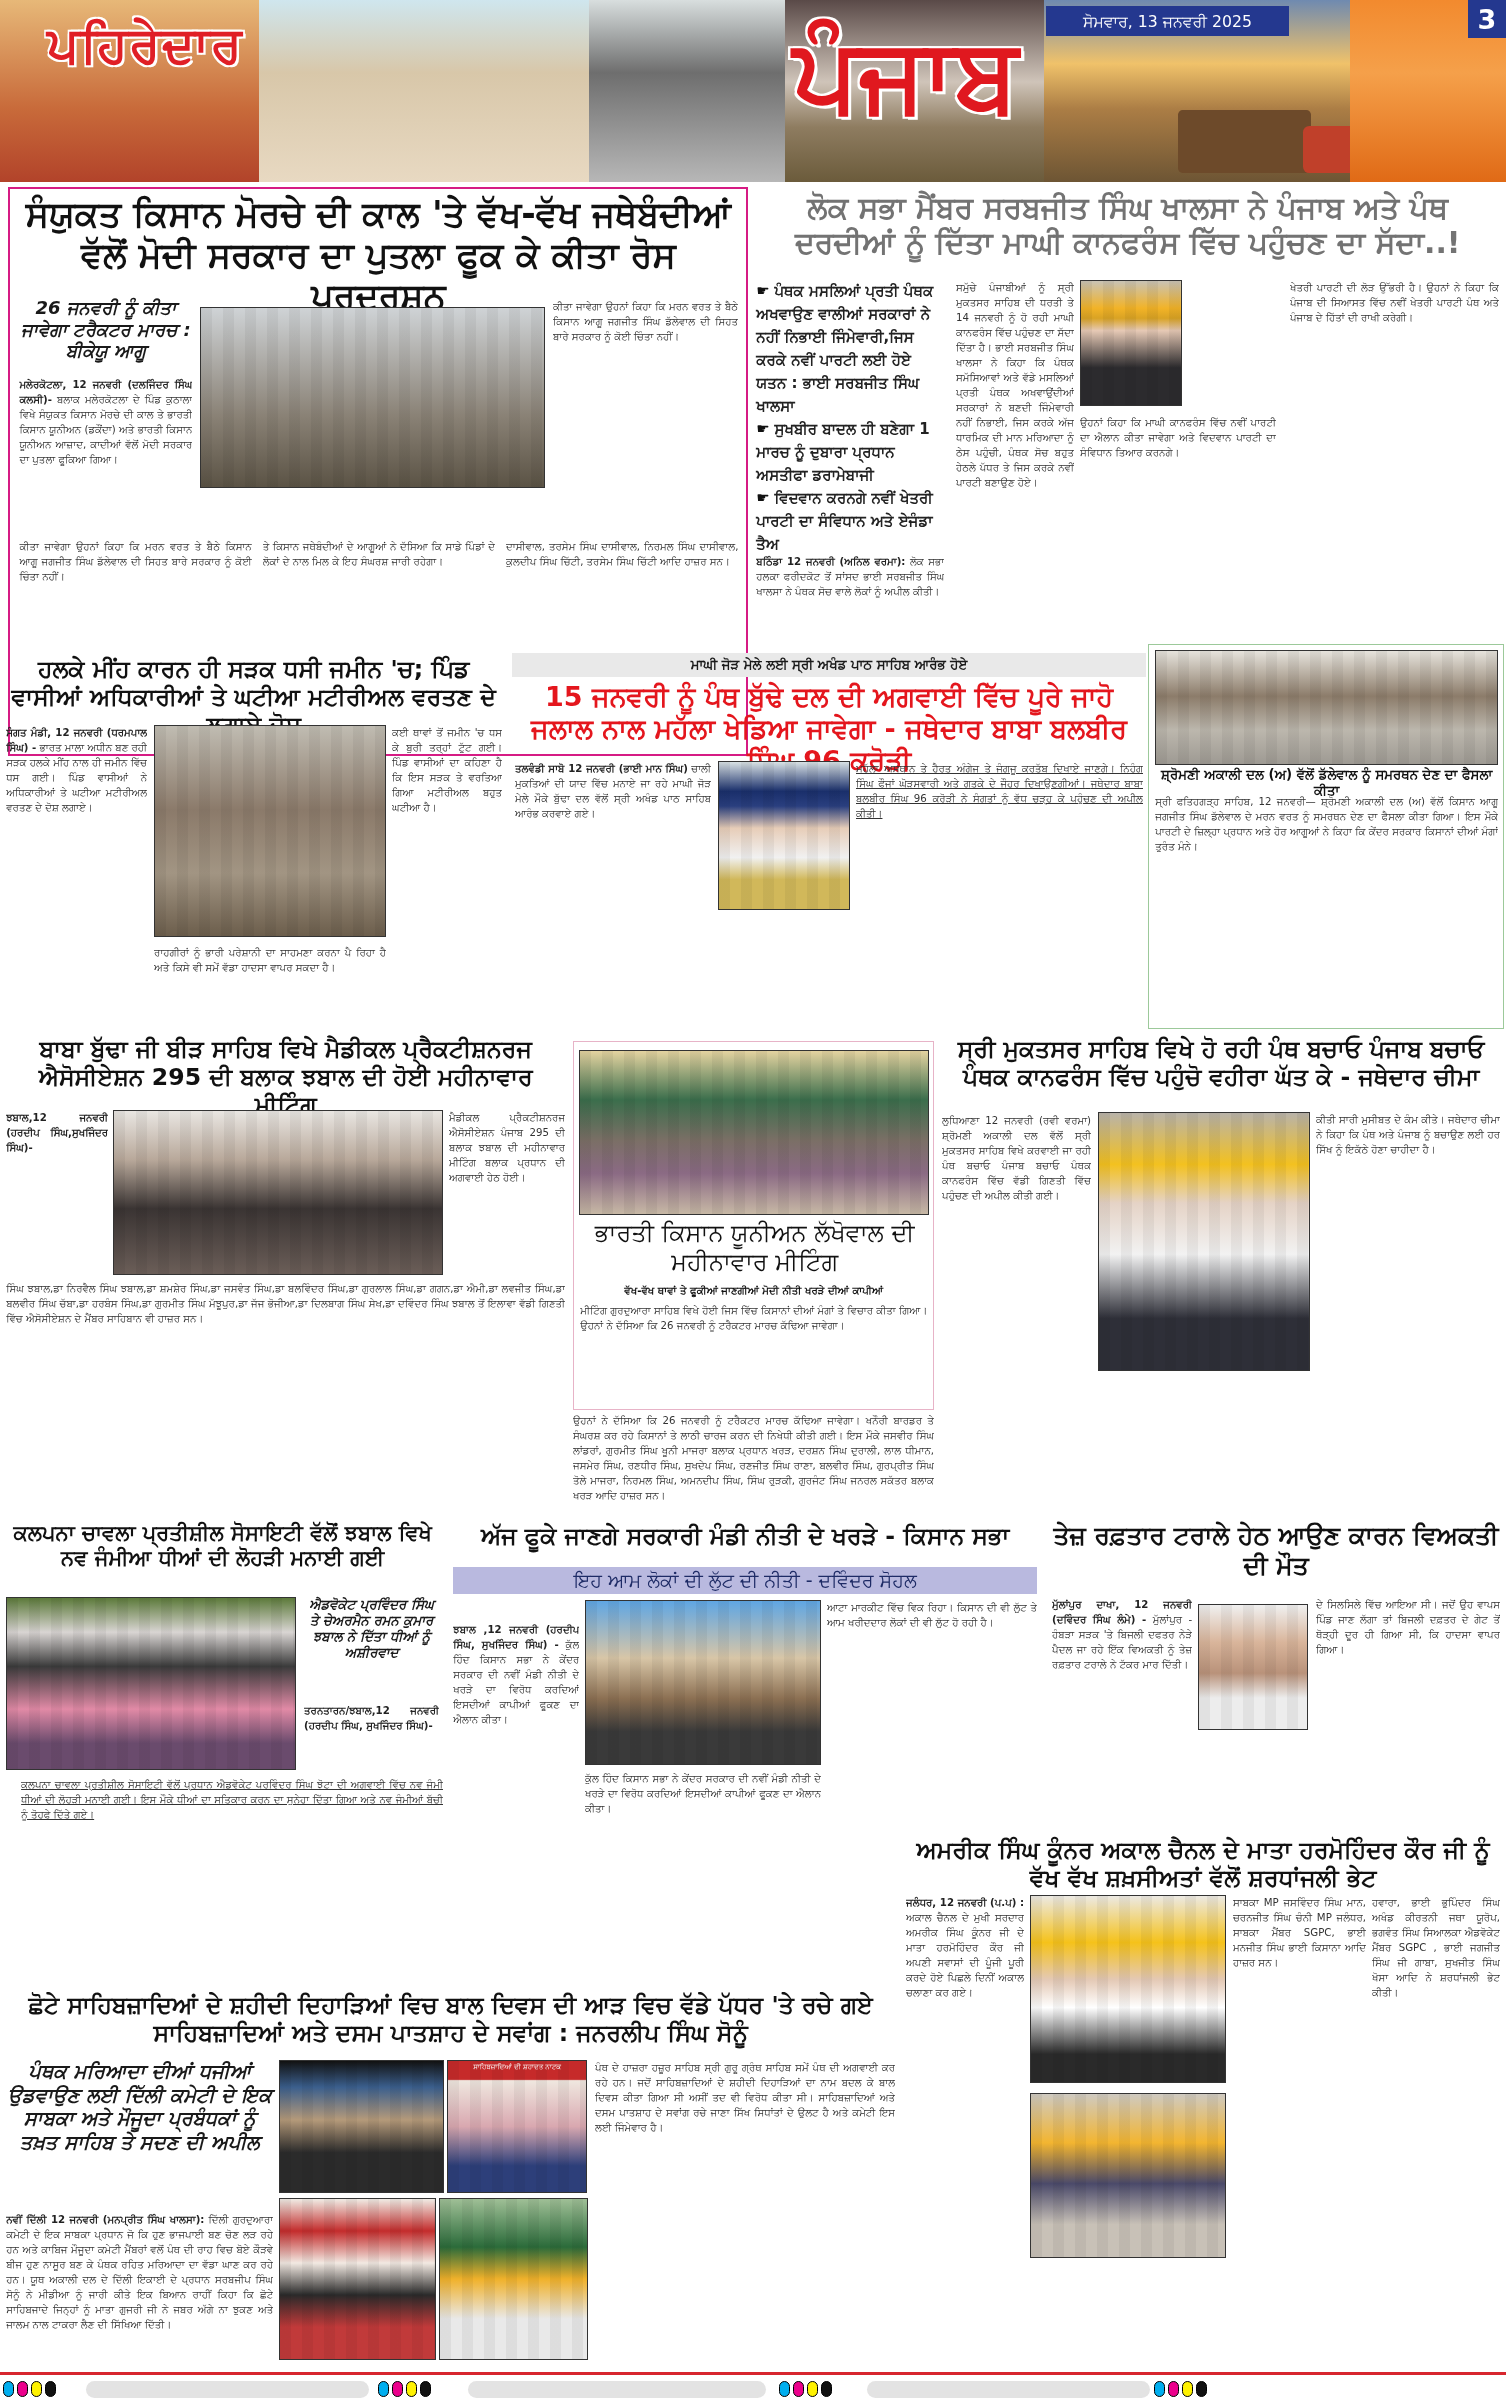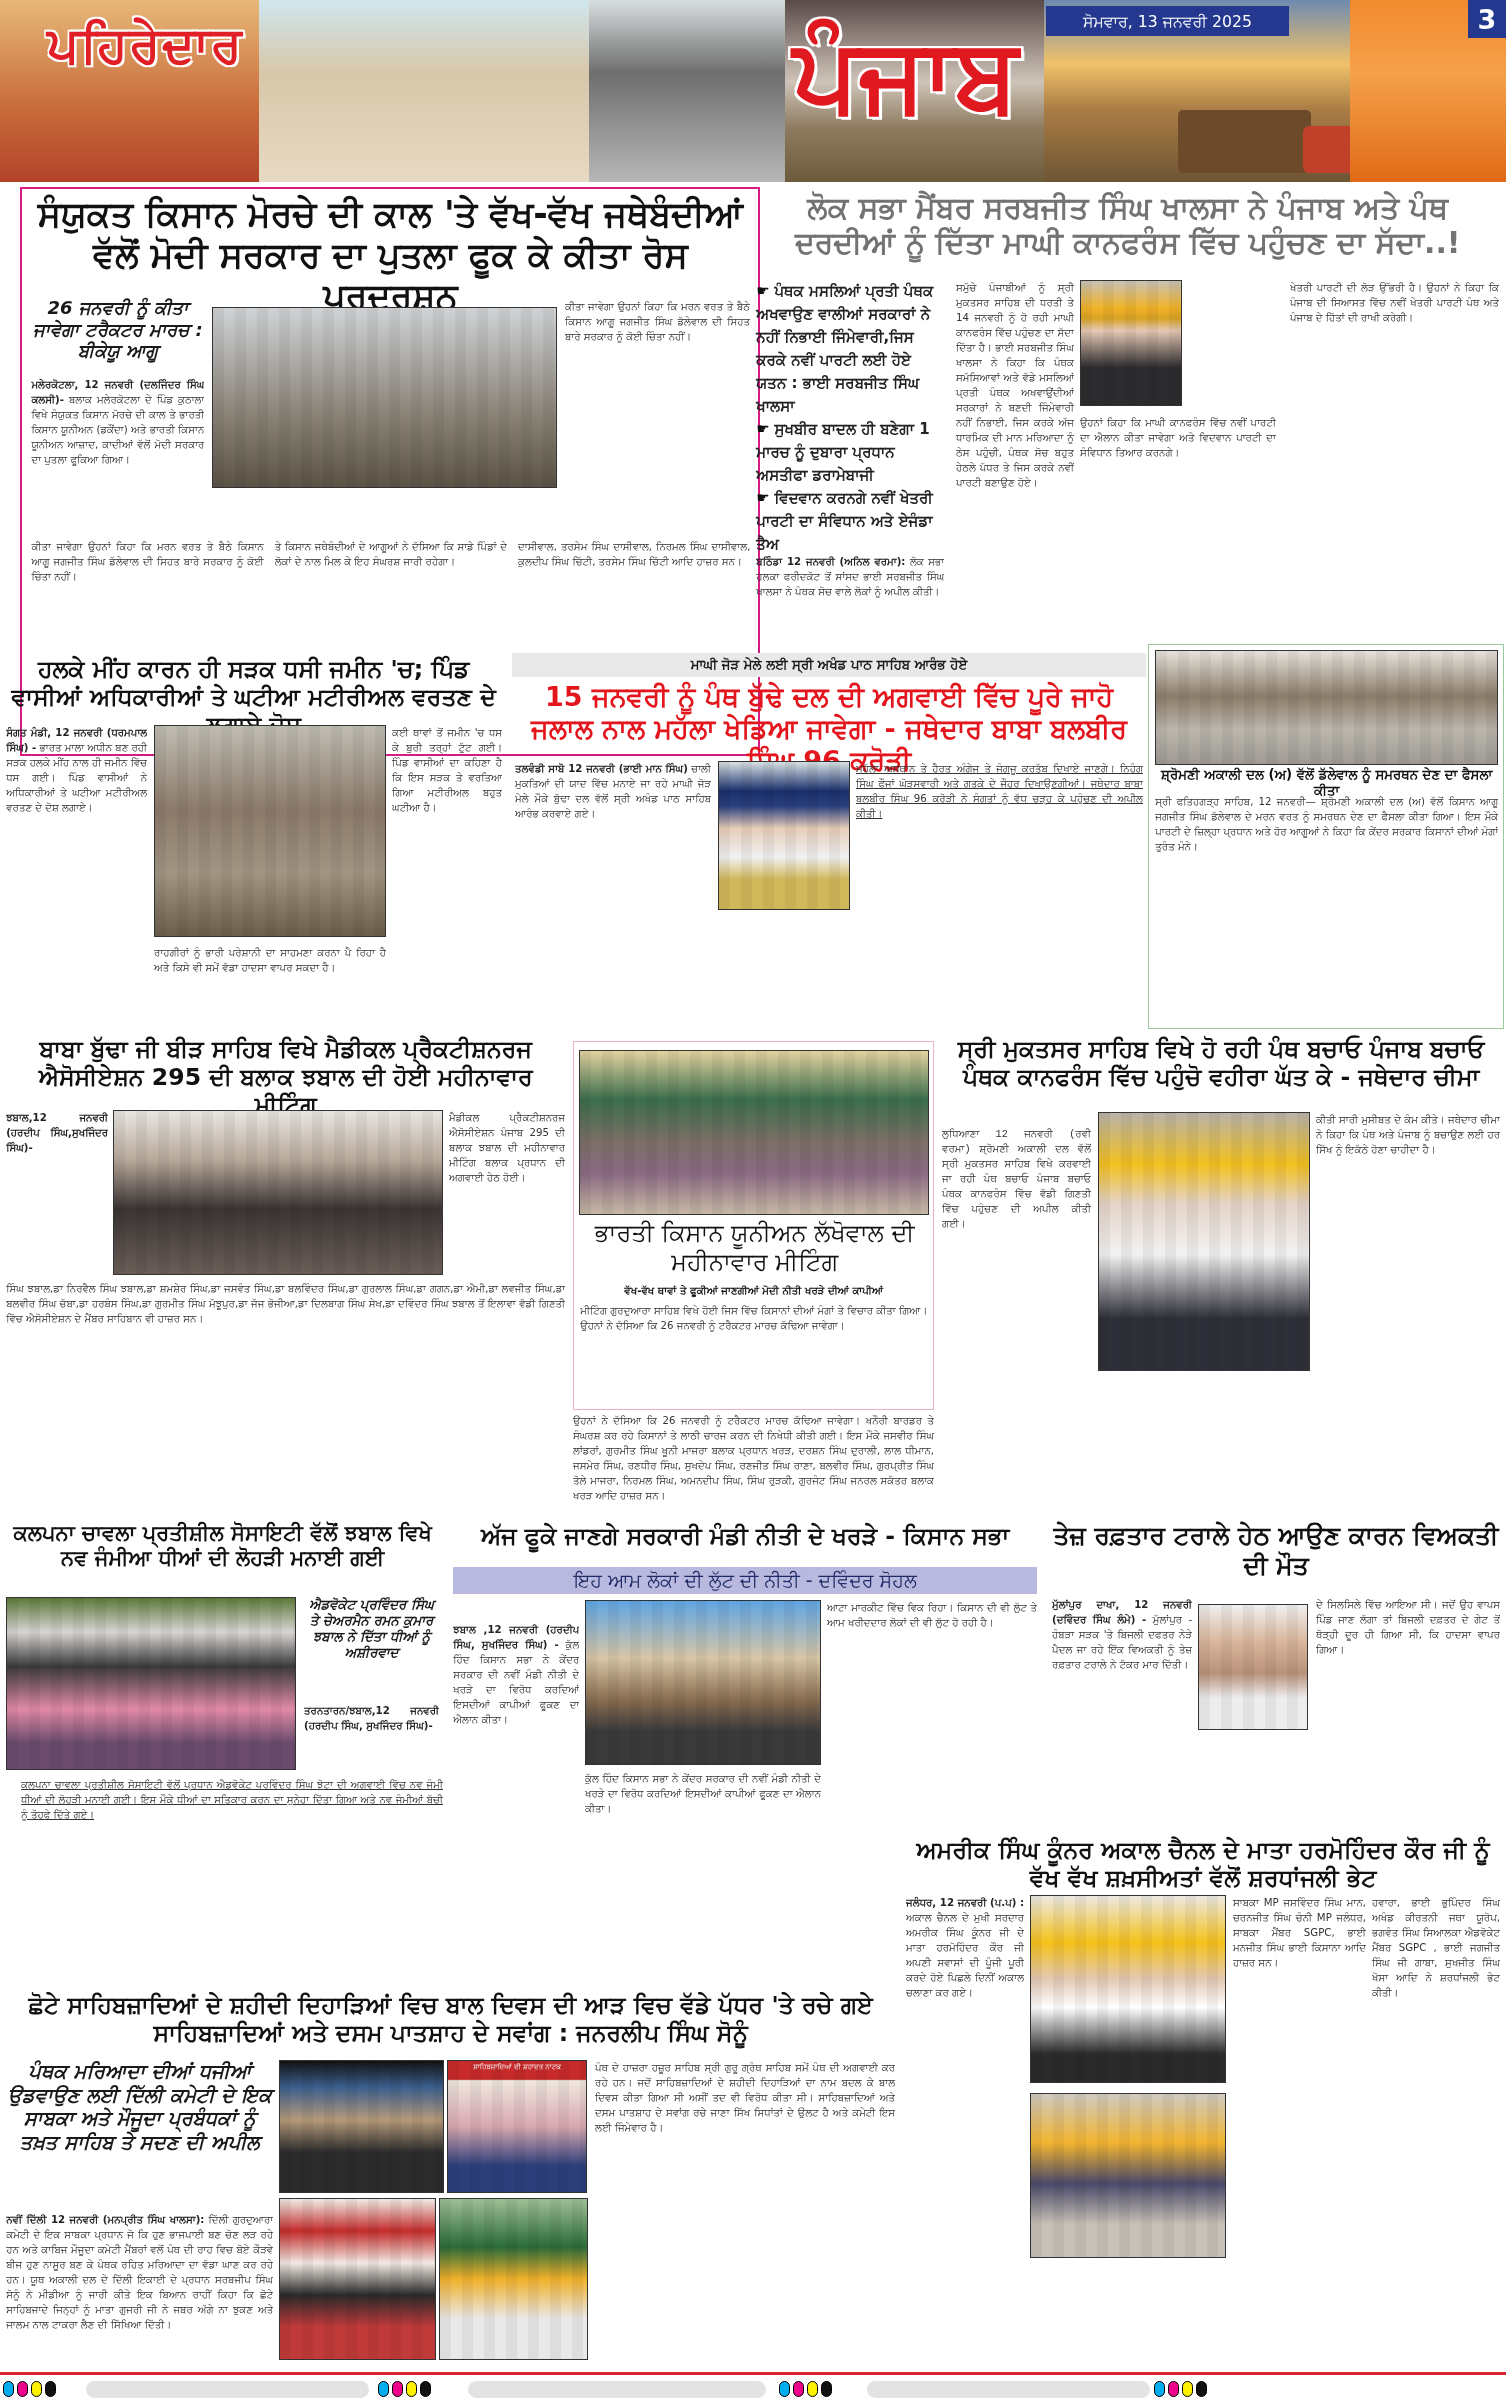--- a/index.html
+++ b/index.html
@@ -64,21 +64,21 @@
   <div class="mh-art d"></div>
   <div class="mh-art e"></div>
   <div class="tractor"></div>
   <div class="mh-art f"></div>
   <div class="logo-left">ਪਹਿਰੇਦਾਰ</div>
   <div class="logo-right">ਪੰਜਾਬ</div>
   <div class="date-box">ਸੋਮਵਾਰ, 13 ਜਨਵਰੀ 2025</div>
   <div class="page-no">3</div>
 </header>
 
-<section class="art bordered-pink" style="left:20px;top:187px;width:740px;height:569px;">
+<section class="art bordered-pink" style="left:8px;top:187px;width:740px;height:569px;">
   <h1 class="hl" style="position:absolute;left:7.9px;top:4.7px;width:721px;font-size:35px;">ਸੰਯੁਕਤ ਕਿਸਾਨ ਮੋਰਚੇ ਦੀ ਕਾਲ 'ਤੇ ਵੱਖ-ਵੱਖ ਜਥੇਬੰਦੀਆਂ ਵੱਲੋਂ ਮੋਦੀ ਸਰਕਾਰ ਦਾ ਪੁਤਲਾ ਫੂਕ ਕੇ ਕੀਤਾ ਰੋਸ ਪ੍ਰਦਰਸ਼ਨ</h1>
   <div class="sub" style="position:absolute;left:9.4px;top:108px;width:173px;font-size:18px;">26 ਜਨਵਰੀ ਨੂੰ ਕੀਤਾ ਜਾਵੇਗਾ ਟਰੈਕਟਰ ਮਾਰਚ : ਬੀਕੇਯੂ ਆਗੂ</div>
   <div class="col" style="position:absolute;left:9.4px;top:188px;width:173px;height:157px;">
     <span class="dl">ਮਲੇਰਕੋਟਲਾ, 12 ਜਨਵਰੀ (ਦਲਜਿੰਦਰ ਸਿੰਘ ਕਲਸੀ)-</span>
     <span>ਬਲਾਕ ਮਲੇਰਕੋਟਲਾ ਦੇ ਪਿੰਡ ਕੁਠਾਲਾ ਵਿਖੇ ਸੰਯੁਕਤ ਕਿਸਾਨ ਮੋਰਚੇ ਦੀ ਕਾਲ ਤੇ ਭਾਰਤੀ ਕਿਸਾਨ ਯੂਨੀਅਨ (ਡਕੌਂਦਾ) ਅਤੇ ਭਾਰਤੀ ਕਿਸਾਨ ਯੂਨੀਅਨ ਆਜ਼ਾਦ, ਕਾਦੀਆਂ ਵੱਲੋਂ ਮੋਦੀ ਸਰਕਾਰ ਦਾ ਪੁਤਲਾ ਫੂਕਿਆ ਗਿਆ।</span>
   </div>
   <div class="photo" style="left:190px;top:118px;width:345px;height:181px;background:linear-gradient(180deg,#cfd3d6,#8a8276 60%,#5b5345);"></div>
   <div class="cols" style="left:9.4px;top:350px;width:719px;height:102px;">
     <p class="col">ਕੀਤਾ ਜਾਵੇਗਾ ਉਹਨਾਂ ਕਿਹਾ ਕਿ ਮਰਨ ਵਰਤ ਤੇ ਬੈਠੇ ਕਿਸਾਨ ਆਗੂ ਜਗਜੀਤ ਸਿੰਘ ਡੱਲੇਵਾਲ ਦੀ ਸਿਹਤ ਬਾਰੇ ਸਰਕਾਰ ਨੂੰ ਕੋਈ ਚਿੰਤਾ ਨਹੀਂ।</p>
     <p class="col">ਤੇ ਕਿਸਾਨ ਜਥੇਬੰਦੀਆਂ ਦੇ ਆਗੂਆਂ ਨੇ ਦੱਸਿਆ ਕਿ ਸਾਡੇ ਪਿੰਡਾਂ ਦੇ ਲੋਕਾਂ ਦੇ ਨਾਲ ਮਿਲ ਕੇ ਇਹ ਸੰਘਰਸ਼ ਜਾਰੀ ਰਹੇਗਾ।</p>
@@ -166,21 +166,21 @@
 
 <section class="art bordered-lpink" style="left:573px;top:1041px;width:361px;height:369px;">
   <div class="photo" style="left:4.7px;top:7.9px;width:350px;height:165px;background:linear-gradient(180deg,#e4d3a0,#3b6e4c 30%,#7b6f66 55%,#8b6a84 75%,#c7b8a5);"></div>
   <div class="caption" style="left:15.7px;top:177px;width:330px;font-size:24px;font-weight:normal;">ਭਾਰਤੀ ਕਿਸਾਨ ਯੂਨੀਅਨ ਲੱਖੋਵਾਲ ਦੀ ਮਹੀਨਾਵਾਰ ਮੀਟਿੰਗ</div>
   <div class="caption" style="left:4.7px;top:243px;width:350px;font-size:10.2px;">ਵੱਖ-ਵੱਖ ਥਾਵਾਂ ਤੇ ਫੂਕੀਆਂ ਜਾਣਗੀਆਂ ਮੋਦੀ ਨੀਤੀ ਖਰੜੇ ਦੀਆਂ ਕਾਪੀਆਂ</div>
   <div class="col" style="position:absolute;left:6.3px;top:261px;width:347px;height:102px;">ਮੀਟਿੰਗ ਗੁਰਦੁਆਰਾ ਸਾਹਿਬ ਵਿਖੇ ਹੋਈ ਜਿਸ ਵਿੱਚ ਕਿਸਾਨਾਂ ਦੀਆਂ ਮੰਗਾਂ ਤੇ ਵਿਚਾਰ ਕੀਤਾ ਗਿਆ। ਉਹਨਾਂ ਨੇ ਦੱਸਿਆ ਕਿ 26 ਜਨਵਰੀ ਨੂੰ ਟਰੈਕਟਰ ਮਾਰਚ ਕੱਢਿਆ ਜਾਵੇਗਾ।</div>
 </section>
 
 <section class="art" style="left:939px;top:1033px;width:564px;height:377px;">
   <h1 class="hl" style="position:absolute;left:3.1px;top:3.1px;width:558px;font-size:23.6px;">ਸ੍ਰੀ ਮੁਕਤਸਰ ਸਾਹਿਬ ਵਿਖੇ ਹੋ ਰਹੀ ਪੰਥ ਬਚਾਓ ਪੰਜਾਬ ਬਚਾਓ ਪੰਥਕ ਕਾਨਫਰੰਸ ਵਿੱਚ ਪਹੁੰਚੋ ਵਹੀਰਾ ਘੱਤ ਕੇ - ਜਥੇਦਾਰ ਚੀਮਾ</h1>
-  <div class="col" style="position:absolute;left:3.1px;top:94px;width:149px;height:290px;font-family:Liberation Mono, monospace;">
+  <div class="col" style="position:absolute;left:3.1px;top:80px;width:149px;height:290px;">
     <span>ਲੁਧਿਆਣਾ 12 ਜਨਵਰੀ (ਰਵੀ ਵਰਮਾ) ਸ਼੍ਰੋਮਣੀ ਅਕਾਲੀ ਦਲ ਵੱਲੋਂ ਸ੍ਰੀ ਮੁਕਤਸਰ ਸਾਹਿਬ ਵਿਖੇ ਕਰਵਾਈ ਜਾ ਰਹੀ ਪੰਥ ਬਚਾਓ ਪੰਜਾਬ ਬਚਾਓ ਪੰਥਕ ਕਾਨਫਰੰਸ ਵਿੱਚ ਵੱਡੀ ਗਿਣਤੀ ਵਿੱਚ ਪਹੁੰਚਣ ਦੀ ਅਪੀਲ ਕੀਤੀ ਗਈ।</span>
   </div>
   <div class="photo" style="left:159px;top:79px;width:212px;height:259px;background:linear-gradient(180deg,#b9b3a9,#f3c11f 20%,#e5d3c6 35%,#f2f2f2 55%,#2e2f38 80%);"></div>
   <div class="col" style="position:absolute;left:377px;top:79px;width:184px;height:290px;">
     <span>ਕੀਤੀ ਸਾਰੀ ਮੁਸੀਬਤ ਦੇ ਕੰਮ ਕੀਤੇ। ਜਥੇਦਾਰ ਚੀਮਾ ਨੇ ਕਿਹਾ ਕਿ ਪੰਥ ਅਤੇ ਪੰਜਾਬ ਨੂੰ ਬਚਾਉਣ ਲਈ ਹਰ ਸਿੱਖ ਨੂੰ ਇਕੱਠੇ ਹੋਣਾ ਚਾਹੀਦਾ ਹੈ।</span>
   </div>
 </section>
 
 <div class="col" style="position:absolute;left:573px;top:1413px;width:361px;height:102px;font-size:10.2px;">ਉਹਨਾਂ ਨੇ ਦੱਸਿਆ ਕਿ 26 ਜਨਵਰੀ ਨੂੰ ਟਰੈਕਟਰ ਮਾਰਚ ਕੱਢਿਆ ਜਾਵੇਗਾ। ਖਨੌਰੀ ਬਾਰਡਰ ਤੇ ਸੰਘਰਸ਼ ਕਰ ਰਹੇ ਕਿਸਾਨਾਂ ਤੇ ਲਾਠੀ ਚਾਰਜ ਕਰਨ ਦੀ ਨਿਖੇਧੀ ਕੀਤੀ ਗਈ। ਇਸ ਮੌਕੇ ਜਸਵੀਰ ਸਿੰਘ ਲਾਂਡਰਾਂ, ਗੁਰਮੀਤ ਸਿੰਘ ਖੂਨੀ ਮਾਜਰਾ ਬਲਾਕ ਪ੍ਰਧਾਨ ਖਰੜ, ਦਰਸ਼ਨ ਸਿੰਘ ਦੁਰਾਲੀ, ਲਾਲ ਧੀਮਾਨ, ਜਸਮੇਰ ਸਿੰਘ, ਰਣਧੀਰ ਸਿੰਘ, ਸੁਖਦੇਪ ਸਿੰਘ, ਰਣਜੀਤ ਸਿੰਘ ਰਾਣਾ, ਬਲਵੀਰ ਸਿੰਘ, ਗੁਰਪ੍ਰੀਤ ਸਿੰਘ ਤੋਲੇ ਮਾਜਰਾ, ਨਿਰਮਲ ਸਿੰਘ, ਅਮਨਦੀਪ ਸਿੰਘ, ਸਿੰਘ ਰੁੜਕੀ, ਗੁਰਜੰਟ ਸਿੰਘ ਜਨਰਲ ਸਕੱਤਰ ਬਲਾਕ ਖਰੜ ਆਦਿ ਹਾਜ਼ਰ ਸਨ।</div>
 

